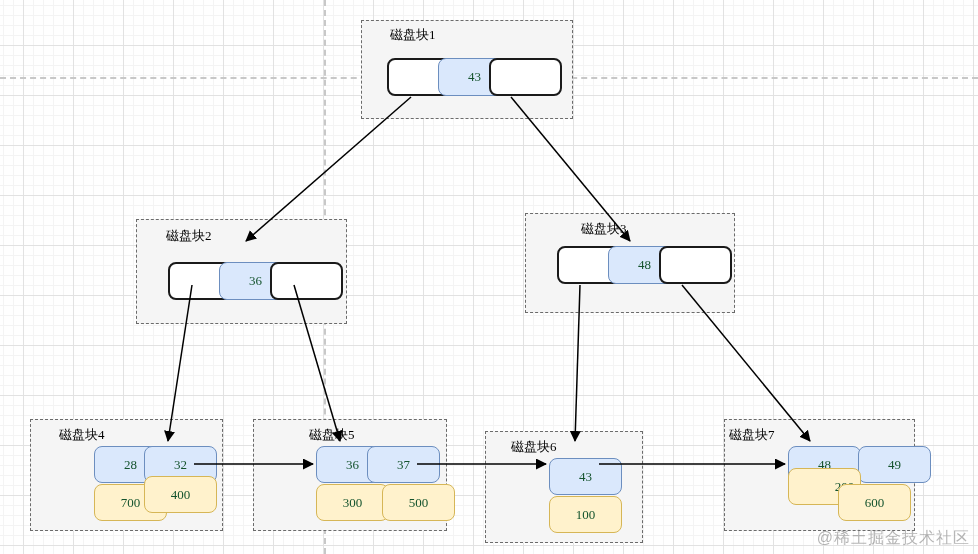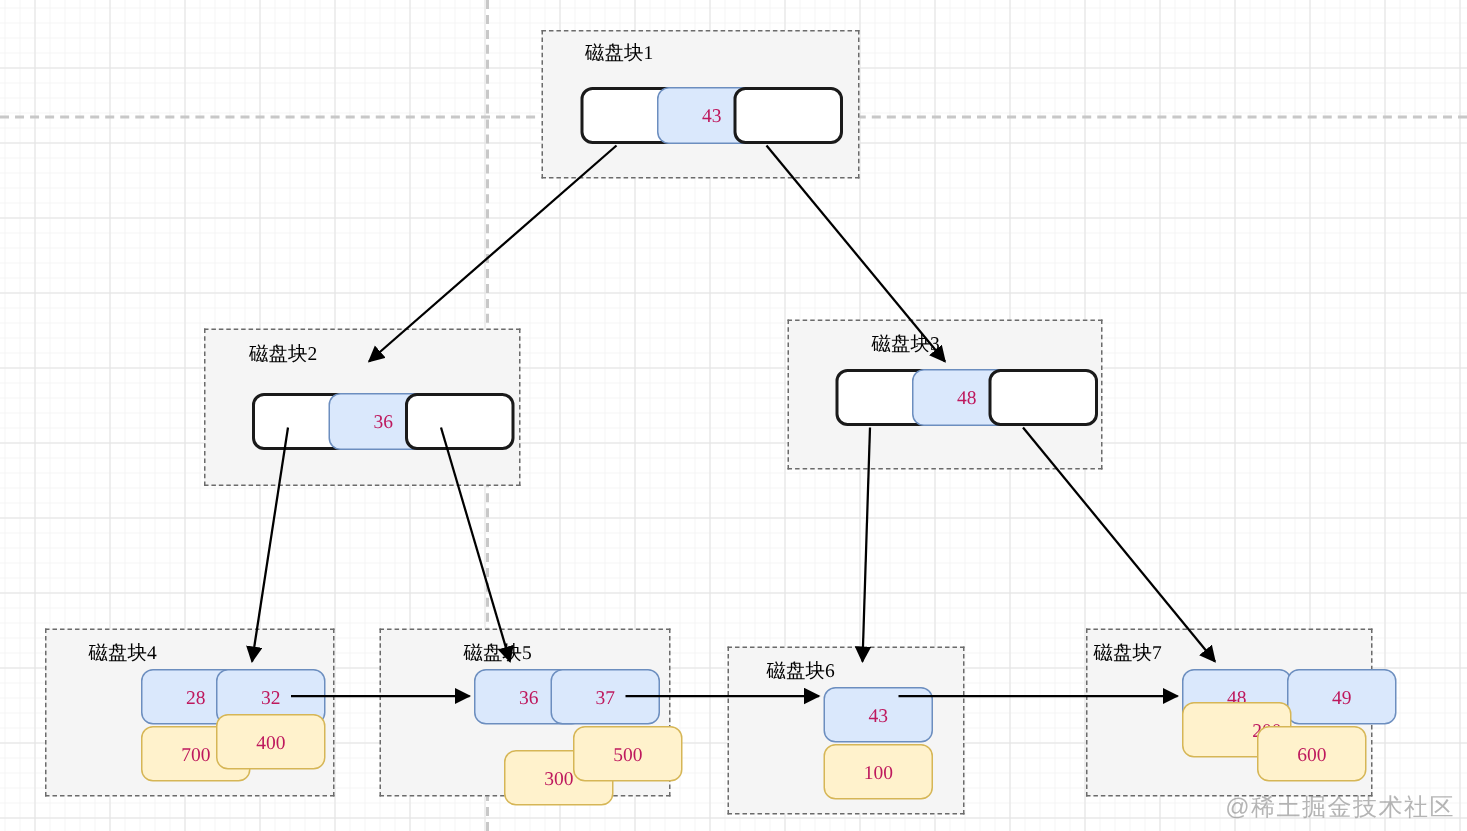--- a/index.html
+++ b/index.html
@@ -26,21 +26,21 @@
   .block{
     position:absolute;background:#f5f5f5;border:1px dashed #6b6b6b;
     box-sizing:border-box;z-index:1;font-family:Liberation Serif, serif;
   }
   .block-label{
     position:absolute;font-size:13px;color:#000;white-space:nowrap;line-height:16px;
   }
   .cell{
     position:absolute;width:73px;height:38px;box-sizing:border-box;
     border-radius:8px;display:flex;align-items:center;justify-content:center;
-    font-size:13px;color:#be185d;
+    font-size:13px;color:#14532d;
   }
   .cell.pointer{background:#ffffff;border:2px solid #1a1a1a;}
   .cell.key{background:#dae8fc;border:1.5px solid #6c8ebf;}
   .cell.data{background:#fff2cc;border:1.5px solid #d6b656;height:37px;}
   .leaf-key{height:37px;}
   #arrow-layer{
     position:absolute;left:0;top:0;width:978px;height:554px;
     z-index:3;pointer-events:none;
   }
   #arrow-layer line{stroke:#000000;stroke-width:1.5;}
@@ -81,21 +81,21 @@
   <div class="cell key leaf-key" style="left:63px;top:26px;">28</div>
   <div class="cell key leaf-key" style="left:113px;top:26px;">32</div>
   <div class="cell data" style="left:63px;top:64px;">700</div>
   <div class="cell data" style="left:113px;top:56px;">400</div>
 </div>
 
 <div class="block" style="left:253px;top:419px;width:194px;height:112px;">
   <div class="block-label" style="left:15px;top:7px;margin-left:40px;">磁盘块5</div>
   <div class="cell key leaf-key" style="left:62px;top:26px;">36</div>
   <div class="cell key leaf-key" style="left:113px;top:26px;">37</div>
-  <div class="cell data" style="left:62px;top:80px;margin-left:20px;">300</div>
+  <div class="cell data" style="left:62px;top:64px;">300</div>
   <div class="cell data" style="left:128px;top:64px;">500</div>
 </div>
 
 <div class="block" style="left:485px;top:419px;width:158px;height:112px;margin-top:12px;">
   <div class="block-label" style="left:25px;top:7px;">磁盘块6</div>
   <div class="cell key leaf-key" style="left:63px;top:26px;">43</div>
   <div class="cell data" style="left:63px;top:64px;">100</div>
 </div>
 
 <div class="block" style="left:724px;top:419px;width:191px;height:112px;">

